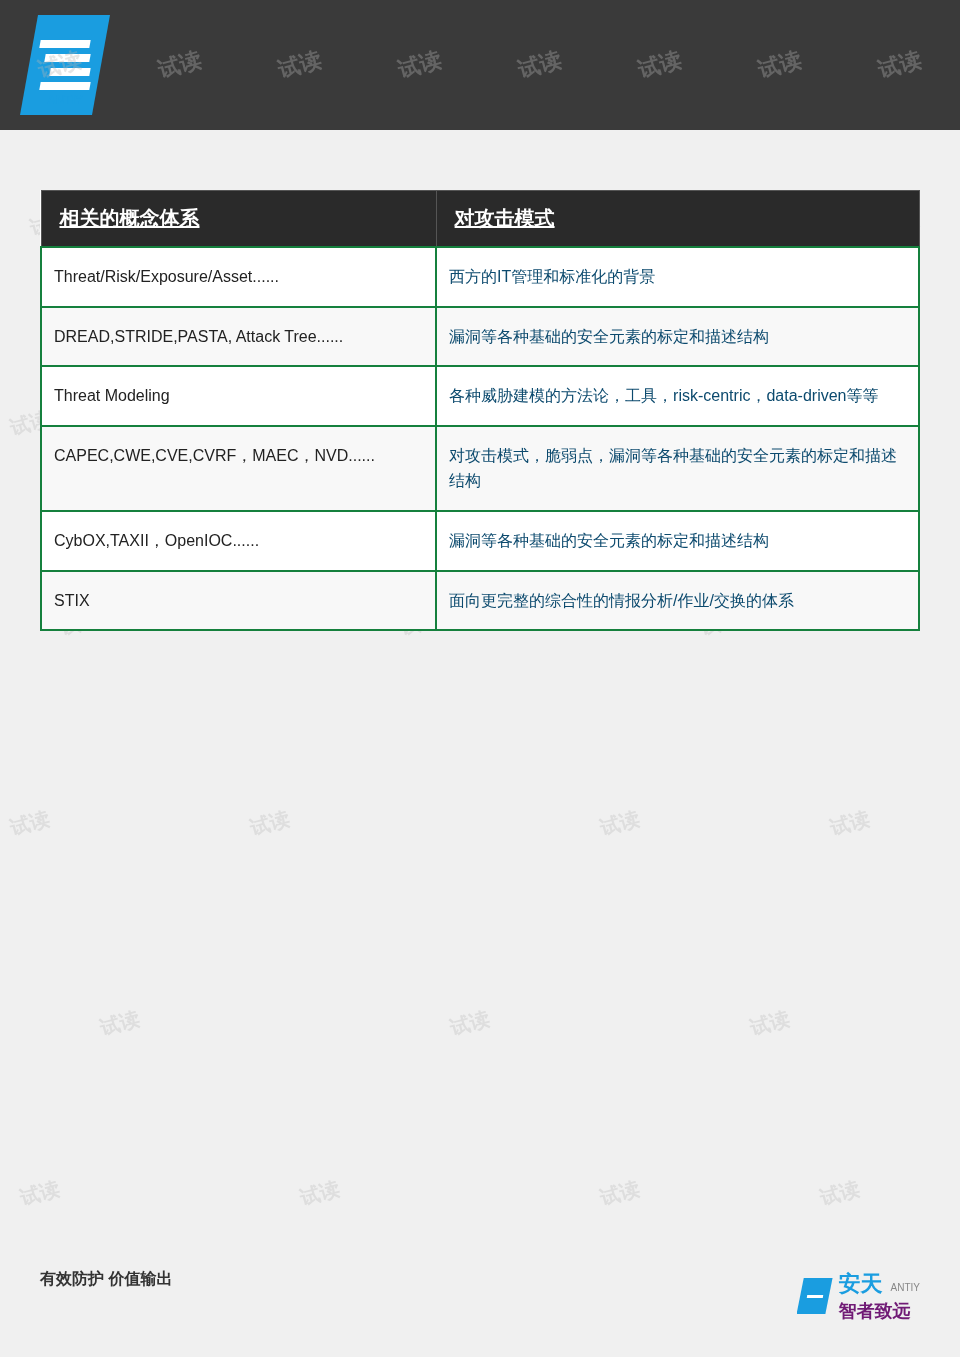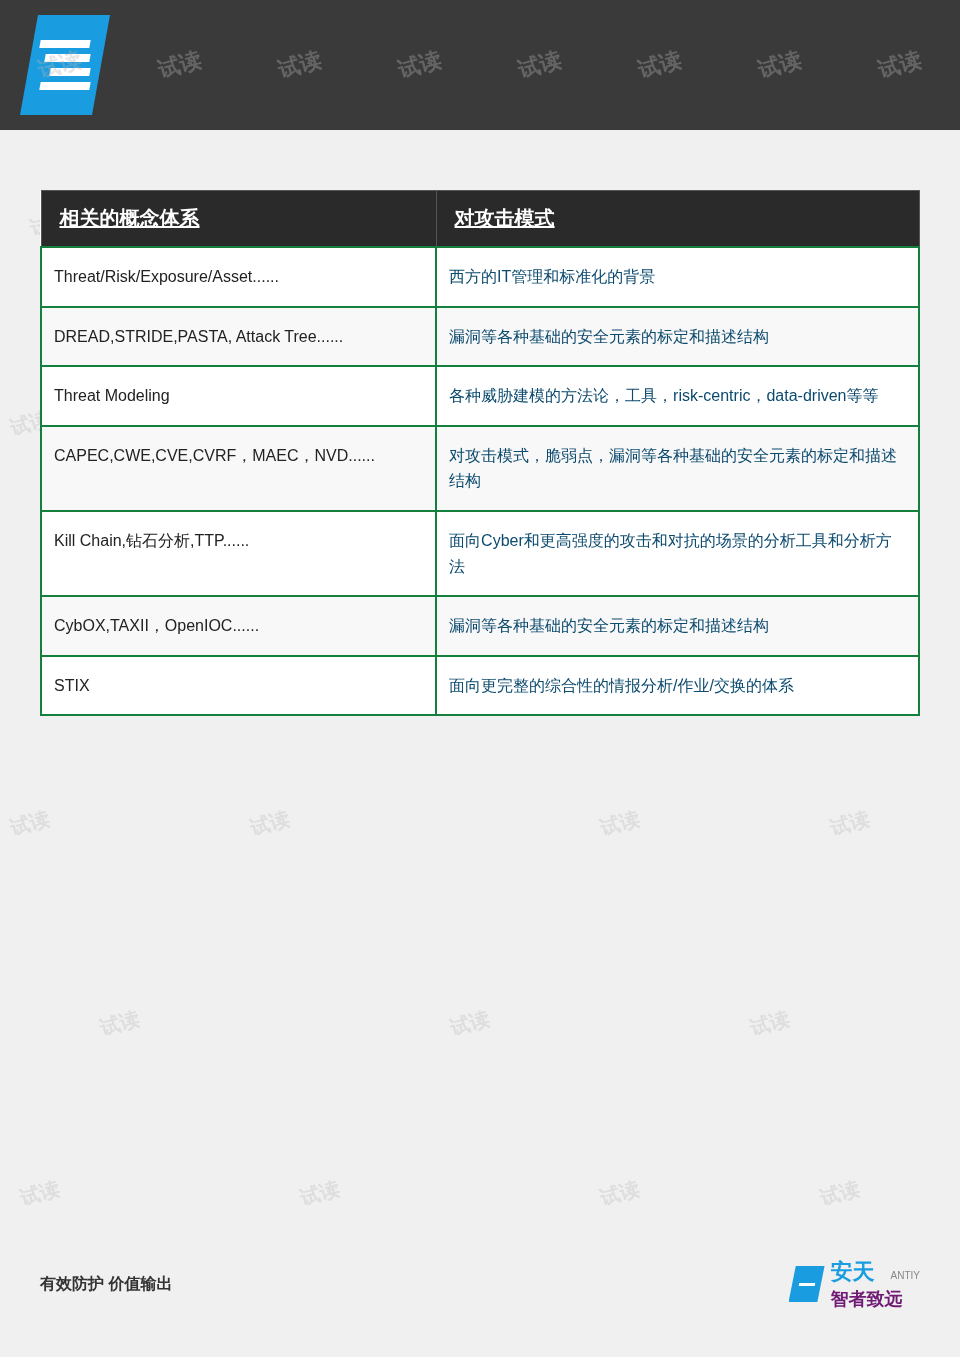--- a/index.html
+++ b/index.html
@@ -205,26 +205,26 @@
     }
 
     .col-right {
       width: 55%;
       color: #0c4a6e;
     }
 
     
     .footer {
       position: absolute;
-      bottom: 46px;
+      bottom: 34px;
       left: 0;
       right: 0;
       display: flex;
       justify-content: space-between;
-      align-items: center;
+      align-items: flex-start;
       padding: 0 40px;
     }
 
     .footer-left {
       font-size: 16px;
       color: #333;
       font-weight: bold;
     }
 
     .footer-right {
@@ -338,42 +338,38 @@
         </tr>
         <tr>
           <td class="col-left">Threat Modeling</td>
           <td class="col-right">各种威胁建模的方法论，工具，risk-centric，data-driven等等</td>
         </tr>
         <tr>
           <td class="col-left">CAPEC,CWE,CVE,CVRF，MAEC，NVD......</td>
           <td class="col-right">对攻击模式，脆弱点，漏洞等各种基础的安全元素的标定和描述结构</td>
         </tr>
         <tr>
-          <td class="col-left">Kill Chain,钻石分析,TTP......</td>
-          <td class="col-right">面向Cyber和更高强度的攻击和对抗的场景的分析工具和分析方法</td>
-        </tr>
-        <tr>
           <td class="col-left">CybOX,TAXII，OpenIOC......</td>
           <td class="col-right">漏洞等各种基础的安全元素的标定和描述结构</td>
         </tr>
         <tr>
           <td class="col-left">STIX</td>
           <td class="col-right">面向更完整的综合性的情报分析/作业/交换的体系</td>
         </tr>
       </tbody>
   </table>
 </div>
 
 <div class="footer">
   <div class="footer-left">有效防护 价值输出</div>
   <div class="footer-right">
     <div class="footer-logo-icon">
       <div class="f-stripe"></div>
     </div>
     <div>
-      <div style="display:flex; gap:16px; align-items:baseline;">
+      <div style="display:flex; gap:8px; align-items:baseline;">
         <span class="footer-brand-text">安天</span>
         <span style="color:#888; font-size:10px;">ANTIY</span>
       </div>
       <div class="footer-brand-sub">智者致远</div>
     </div>
   </div>
 </div>
 
 </body></html>

